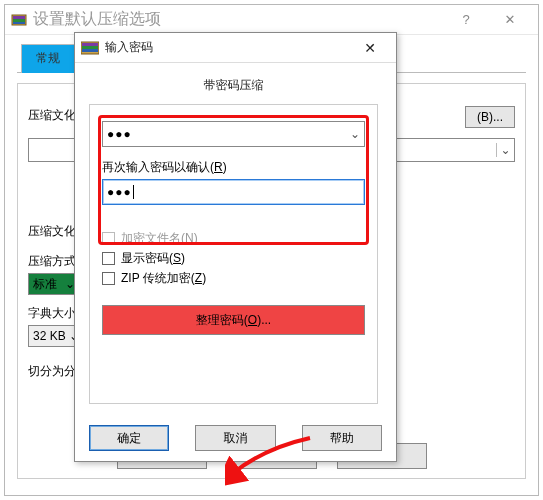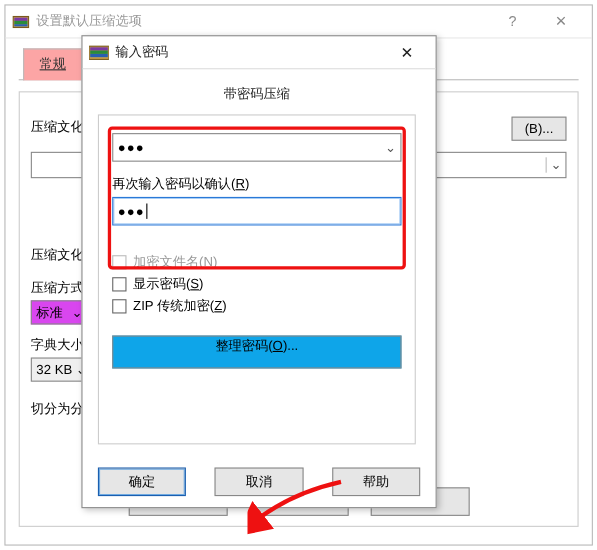--- a/index.html
+++ b/index.html
@@ -23,35 +23,34 @@
   }
   .parent-titlebar {
     height: 30px;
     display: flex;
     align-items: center;
     padding: 0 6px;
     color: #999;
     border-bottom: 1px solid #e8e8e8;
   }
   .parent-titlebar .p-icon { width: 16px; height: 16px; margin-right: 6px; }
-  .parent-titlebar .p-title { flex: 1; font-size: 12px; }
+  .parent-titlebar .p-title { flex: 1; font-size: 16px; }
   .parent-titlebar .p-btn { width: 44px; text-align: center; color: #888; font-size: 13px; }
   .parent-body { padding: 8px 12px 0 12px; position: relative; }
 
   .tabs { display: flex; align-items: flex-end; border-bottom: 1px solid #bbb; padding-left: 4px; }
   .tab {
     padding: 5px 14px 6px;
     border: 1px solid #bbb;
     border-bottom: none;
     margin-right: 2px;
-    background: #fca5a5;
+    background: #0ea5e9;
     color: #333;
     position: relative;
     top: 1px;
-    text-decoration: underline;
   }
   .tab.cut { width: 8px; border-right: none; padding: 5px 0 6px 10px;}
 
   .optgroup {
     border: 1px solid #ccc;
     margin-top: 10px;
     padding: 12px 10px 10px 10px;
     position: relative;
   }
   .field-row { margin: 10px 0; }
@@ -61,21 +60,21 @@
     height: 24px;
     border: 1px solid #888;
     background: #fff;
     display: flex; align-items: center;
   }
   .wide-input .dd { width: 18px; text-align: center; color: #555; border-left: 1px solid #bbb; }
   .radio { display:inline-flex; align-items:center; gap:4px; }
   .radio .r { width:12px; height:12px; border:1px solid #666; border-radius:50%; }
   .mini-select {
     border: 1px solid #888; height: 22px; display:flex; align-items:center;
-    padding: 0 4px; justify-content: space-between; background:#d946ef; width: 52px;
+    padding: 0 4px; justify-content: space-between; background:#15803d; width: 52px;
   }
   .mini-select.wider { width: 56px; background:#efefef;}
   .small-btn {
     height: 22px; padding: 0 8px; border:1px solid #888;
     background:#e6e6e6; display:inline-flex; align-items:center;
   }
 
   .bottom-row { position:absolute; left:0; right:0; bottom:10px;
     display:flex; gap:20px; justify-content:center; }
   .win-btn {
@@ -126,22 +125,22 @@
   .dots { letter-spacing: 1px; font-size: 12px; }
   .caret { display:inline-block; width:1px; height:14px; background:#000; margin-left:1px; vertical-align:middle; }
 
   .chk { display:flex; align-items:center; gap:6px; margin: 3px 0; }
   .chk .box { width:13px; height:13px; border:1px solid #666; background:#fff; }
   .chk.disabled { color:#999; }
   .chk.disabled .box { border-color:#bbb; }
 
   .organize {
     margin-top: 18px;
-    height: 30px; border:1px solid #888; background:#0ea5e9;
-    display:flex; justify-content:center;
+    height: 30px; border:1px solid #888; background:#ef4444;
+    display:flex; align-items:center; justify-content:center;
   }
 
   .modal-buttons {
     position:absolute; left:0; right:0; bottom: 10px;
     display:flex; gap: 26px; justify-content:center; padding: 0 14px;
   }
   .mbtn {
     width: 95px; height: 26px; border:1px solid #888;
     background:#e6e6e6; display:flex; align-items:center; justify-content:center;
   }

